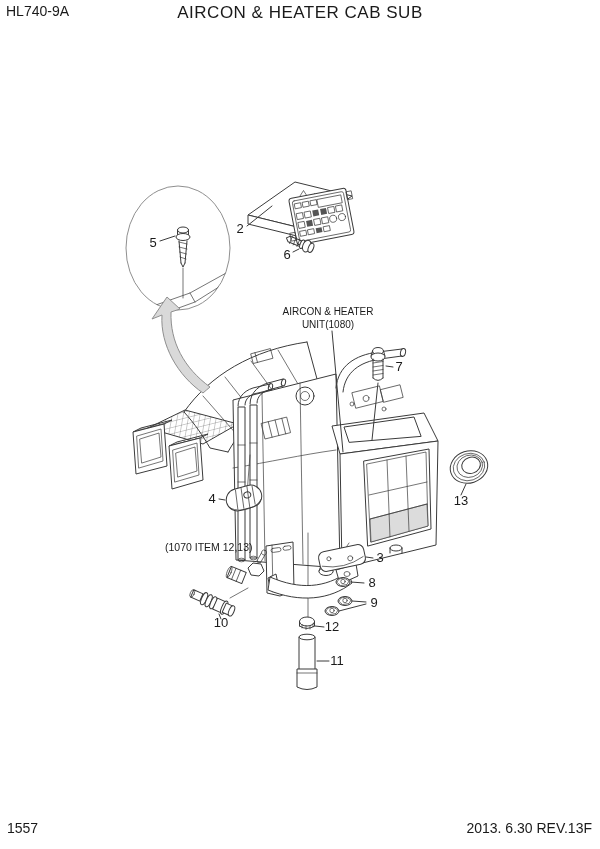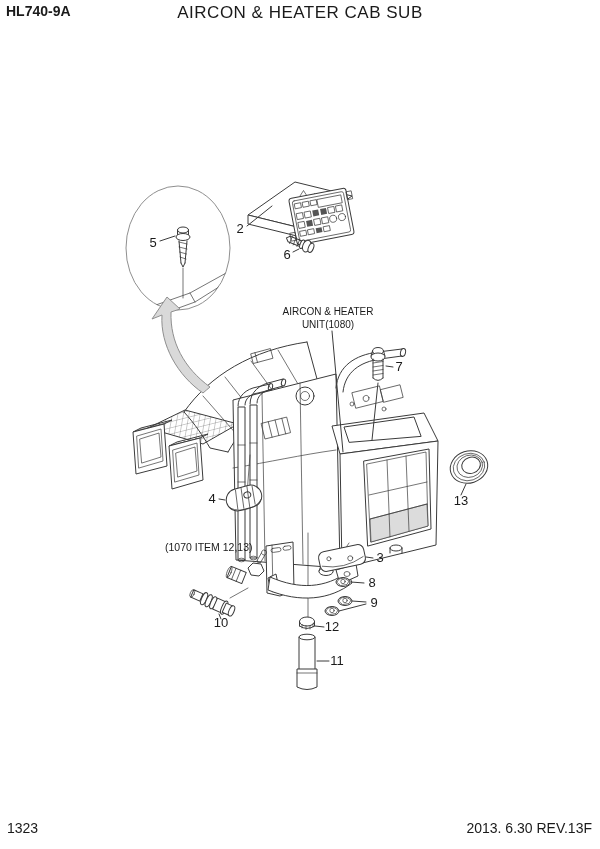--- a/index.html
+++ b/index.html
@@ -1,20 +1,20 @@
 <!DOCTYPE html>
 <html><head>
 <meta charset="utf-8">
 <style>
   html,body{margin:0;padding:0;background:#fff;}
   #page{
     position:relative;width:600px;height:849px;background:#ffffff;
     font-family:"Liberation Sans", sans-serif;color:#1a1a1a;overflow:hidden;
   }
-  .hdr-model{position:absolute;left:6px;top:3px;font-size:14px;font-weight:bold;}
+  .hdr-model{position:absolute;left:6px;top:3px;font-size:14px;}
   .hdr-title{position:absolute;left:0;top:3px;width:600px;text-align:center;font-size:17px;letter-spacing:.5px;}
   .ftr-page{position:absolute;left:7px;top:820px;font-size:14px;}
   .ftr-rev{position:absolute;right:8px;top:820px;font-size:14px;margin-left:44px;}
   svg{position:absolute;left:0;top:0;}
   .ln{fill:none;stroke:#3b3b3b;stroke-width:1;stroke-linecap:round;stroke-linejoin:round;}
   .lnw{fill:#ffffff;stroke:#3b3b3b;stroke-width:1;stroke-linejoin:round;}
   .lnt{fill:none;stroke:#3b3b3b;stroke-width:.7;stroke-linecap:round;stroke-linejoin:round;}
   .lngray{fill:none;stroke:#8f8f8f;stroke-width:1;}
   .callout{font:13px "Liberation Sans",sans-serif;fill:#1a1a1a;text-anchor:middle;}
   .small-label{font:10px "Liberation Sans",sans-serif;fill:#1a1a1a;text-anchor:middle;}
@@ -336,15 +336,15 @@
       <text class="callout" x="221" y="627">10</text>
       <text class="callout" x="332" y="631">12</text>
       <text class="callout" x="337" y="665">11</text>
     </g>
 
     <text class="small-label" x="328" y="315">AIRCON &amp; HEATER</text>
     <text class="small-label" x="328" y="328">UNIT(1080)</text>
     <text class="note-label" x="165" y="551">(1070 ITEM 12,13)</text>
   </svg>
 
-  <div class="ftr-page">1323</div>
+  <div class="ftr-page">1557</div>
   <div class="ftr-rev">2013. 6.30  REV.13F</div>
 </div>
 
 </body></html>

